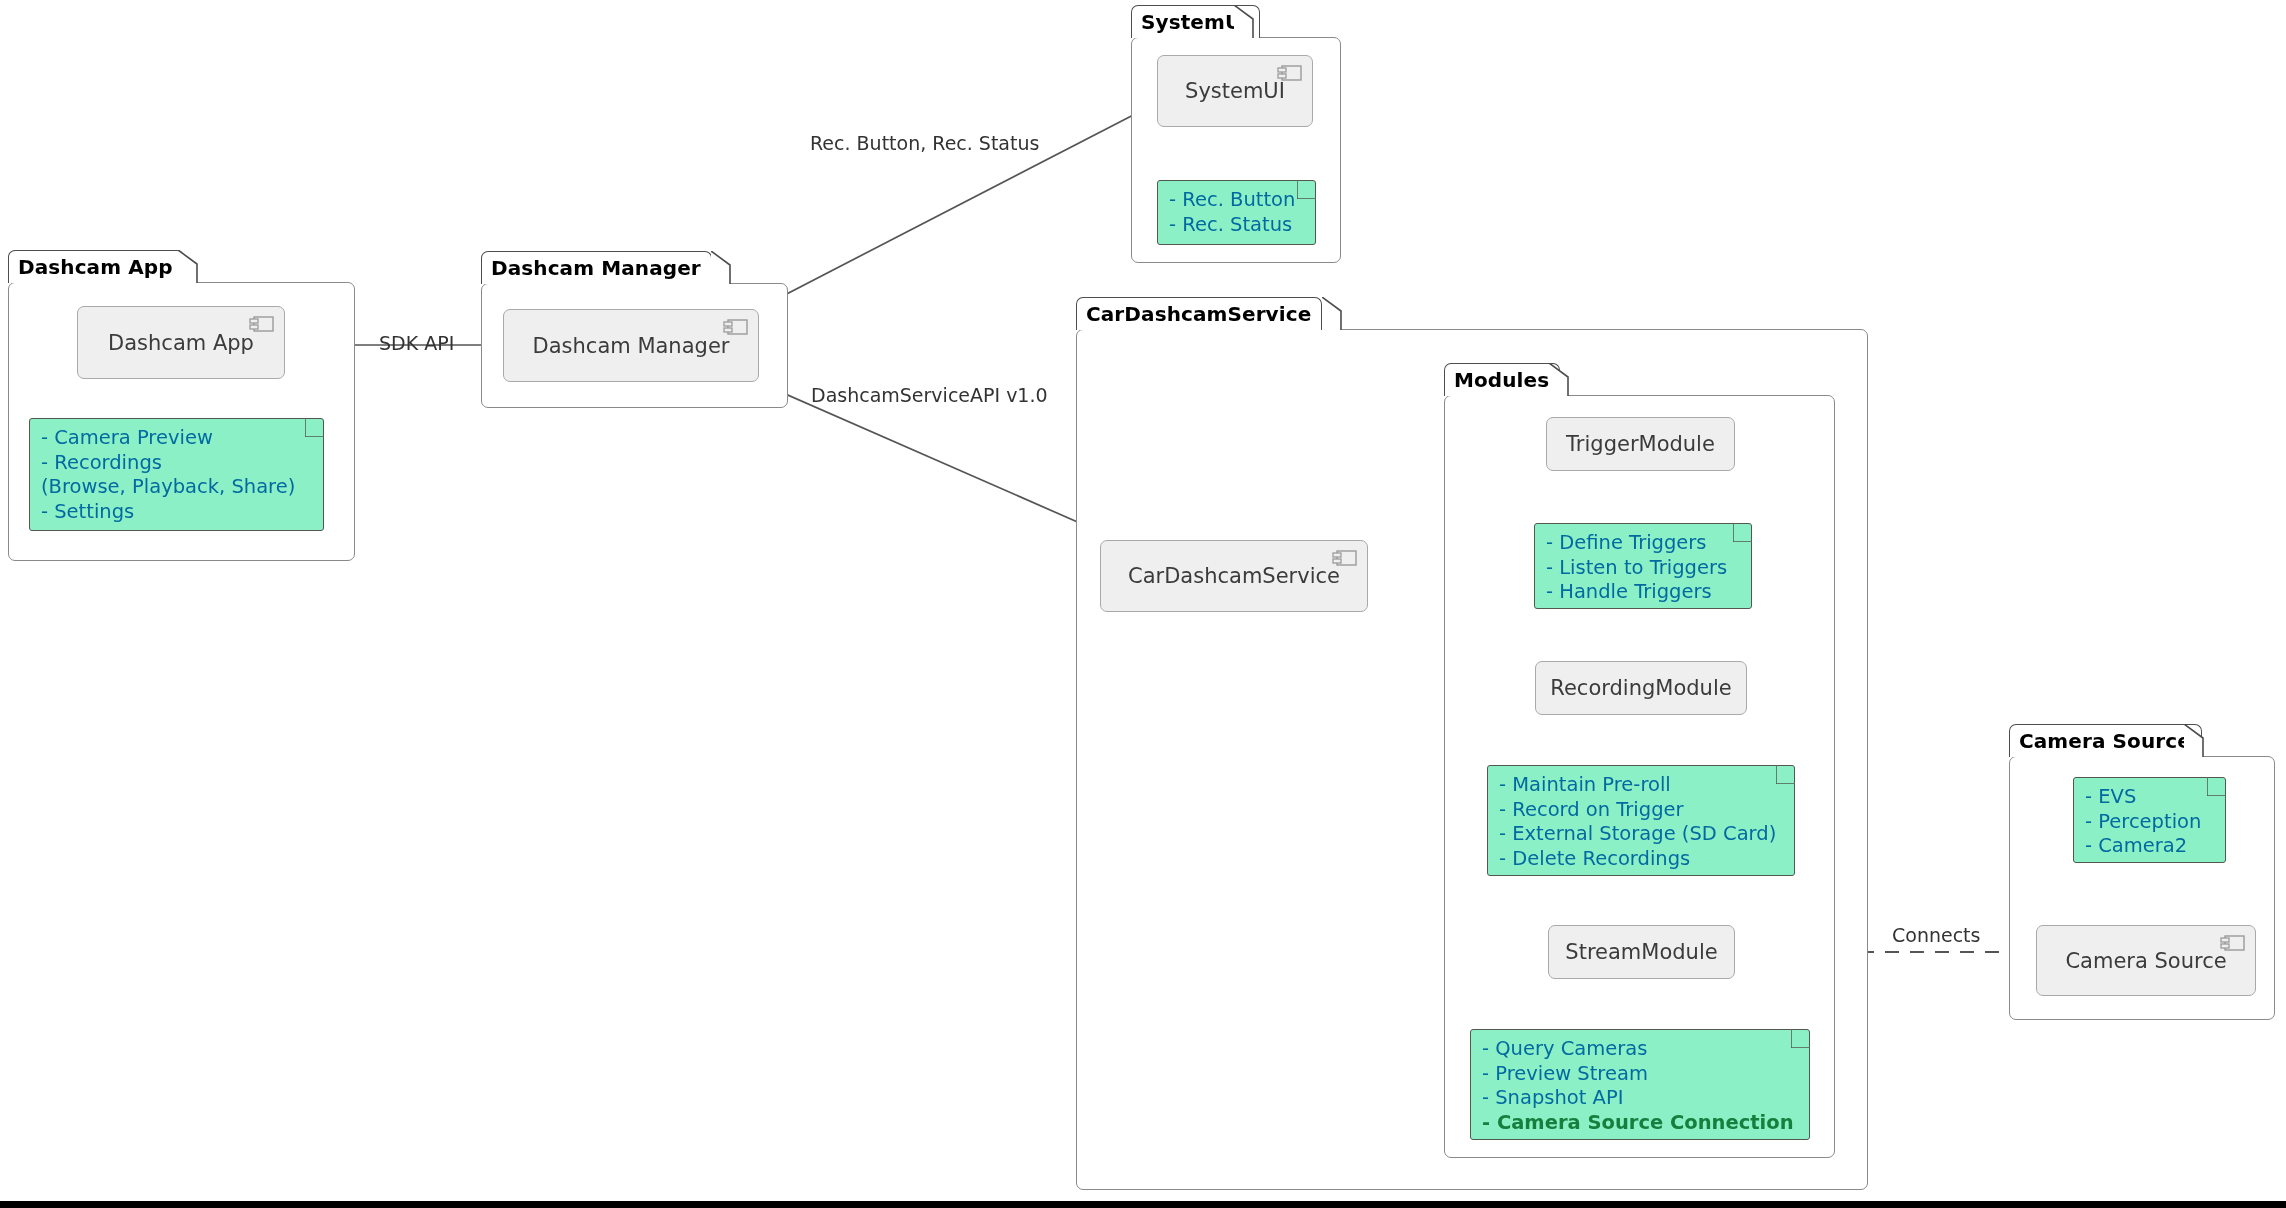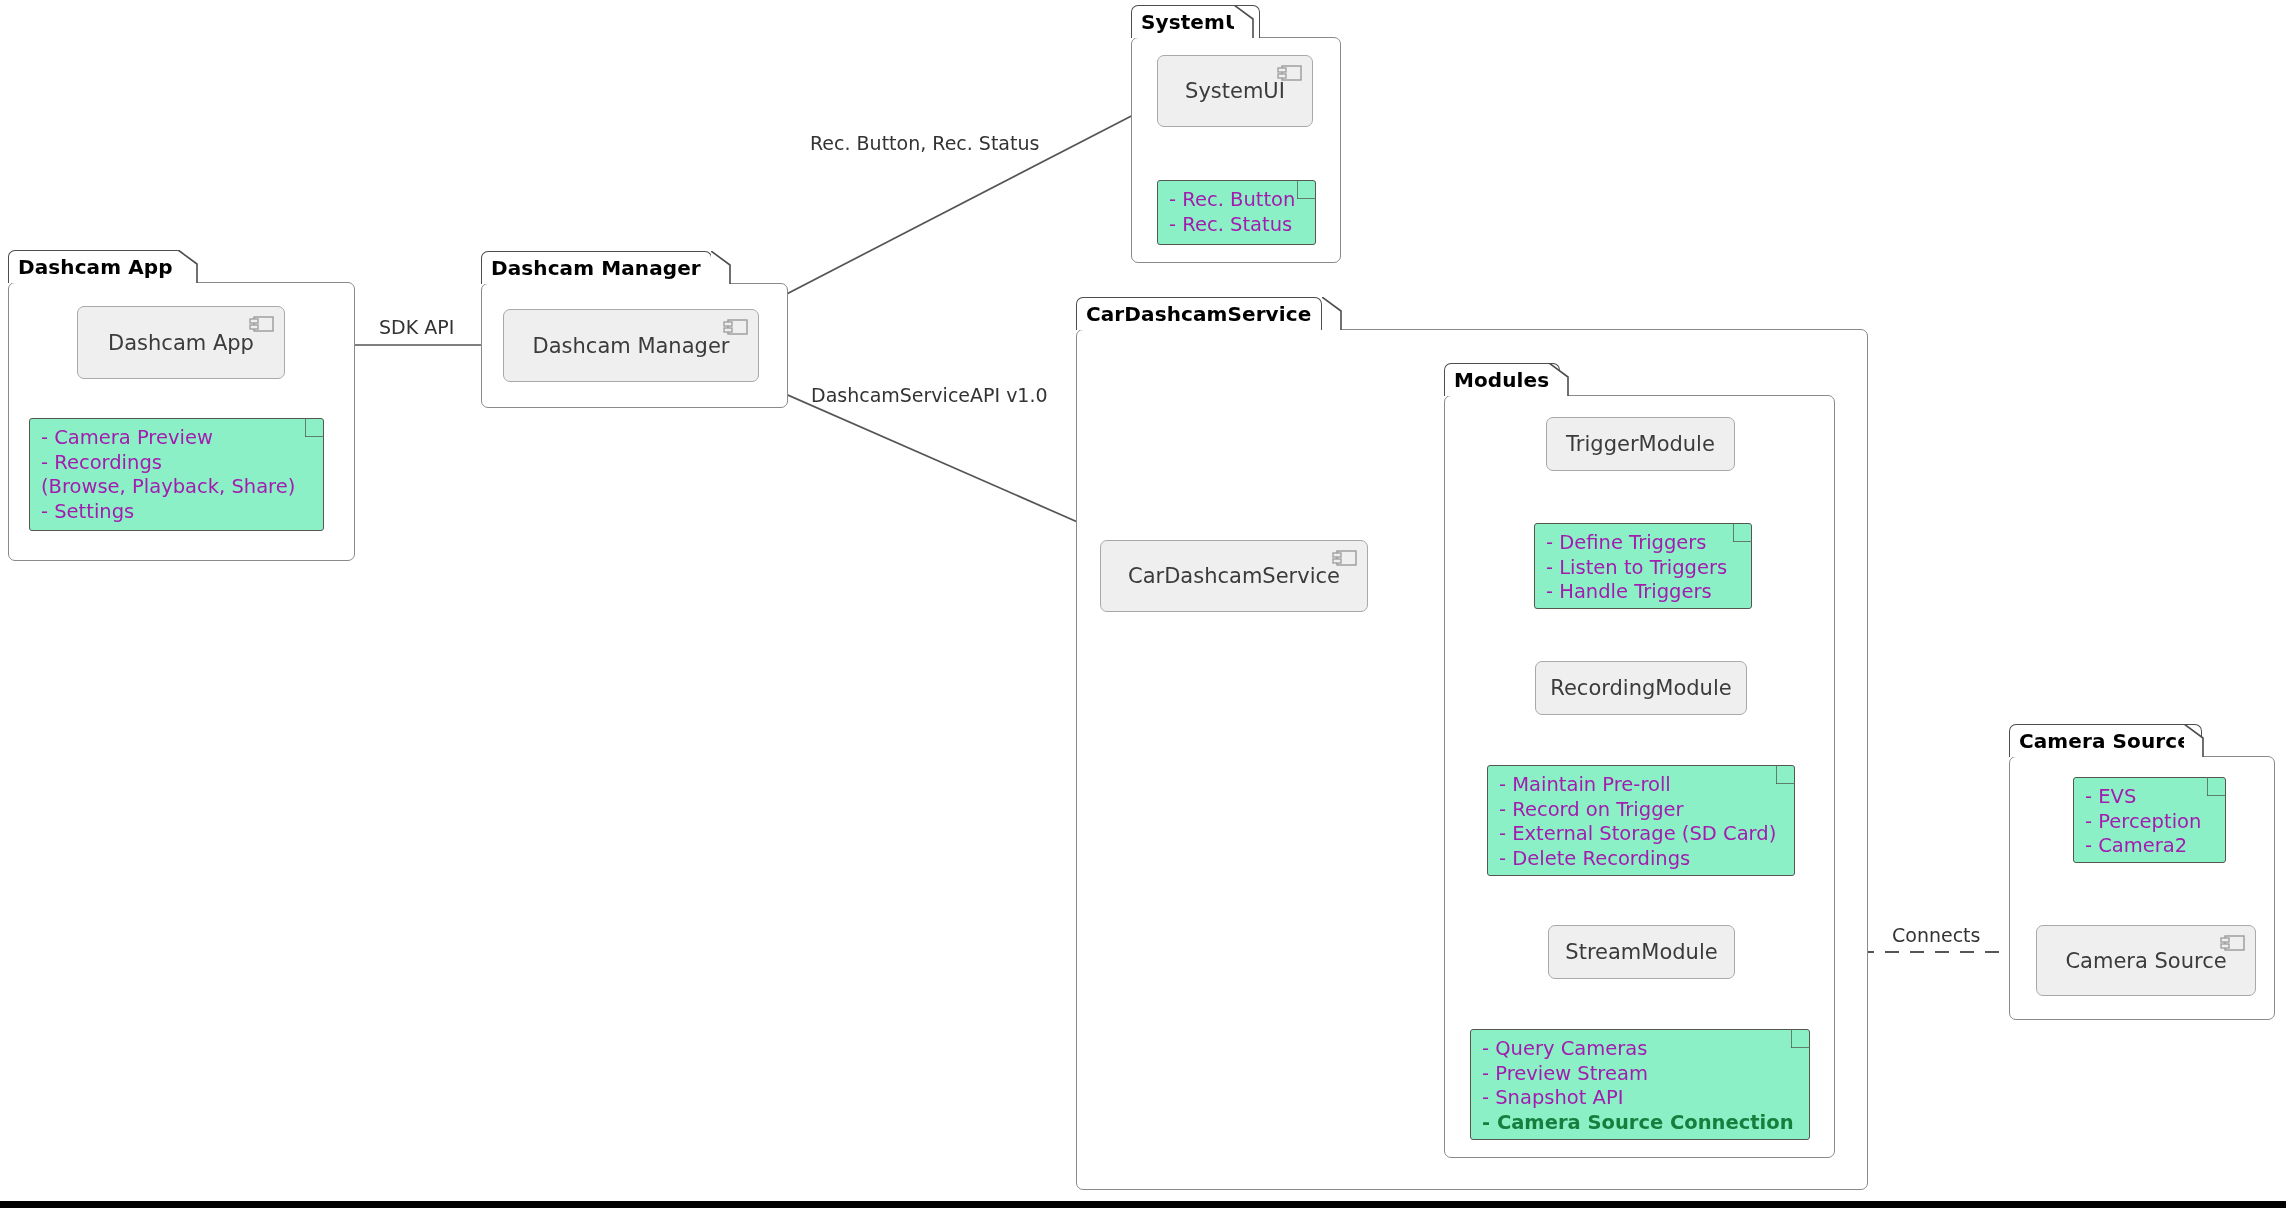--- a/index.html
+++ b/index.html
@@ -97,21 +97,21 @@
     position: absolute;
     right: -1px;
     top: -1px;
     width: 19px;
     height: 19px;
     z-index: 7;
   }
   .note-line {
     font-size: 19.5px;
     line-height: 24.5px;
-    color: #a21caf;
+    color: #0369a1;
     white-space: nowrap;
   }
   .note-line.bold { font-weight: bold; color: #15803d; }
 
   
   .edge-label {
     position: absolute;
     font-size: 19px;
     color: #333333;
     white-space: nowrap;
@@ -348,19 +348,19 @@
 
   <div class="comp" style="left:2036px; top:925px; width:220px; height:71px;">
     <span class="label">Camera Source</span>
     <svg class="comp-icon" viewBox="0 0 26 18">
       <rect x="5" y="2" width="19" height="14" fill="#efefef" stroke="#9b9b9b" stroke-width="1.4"></rect>
       <rect x="1" y="4" width="8" height="4" fill="#efefef" stroke="#9b9b9b" stroke-width="1.3"></rect>
       <rect x="1" y="10" width="8" height="4" fill="#efefef" stroke="#9b9b9b" stroke-width="1.3"></rect>
     </svg>
   </div>
 
-  <div class="edge-label" style="left:379px; top:316px;">SDK API</div>
+  <div class="edge-label" style="left:379px; top:332px;">SDK API</div>
   <div class="edge-label" style="left:810px; top:132px;">Rec. Button, Rec. Status</div>
   <div class="edge-label" style="left:811px; top:384px;">DashcamServiceAPI v1.0</div>
   <div class="edge-label" style="left:1886px; top:924px; background:#ffffff; padding:0 6px;text-align:center;">Connects</div>
 
   <div class="bottom-bar"></div>
 </div>
 
 </body></html>

